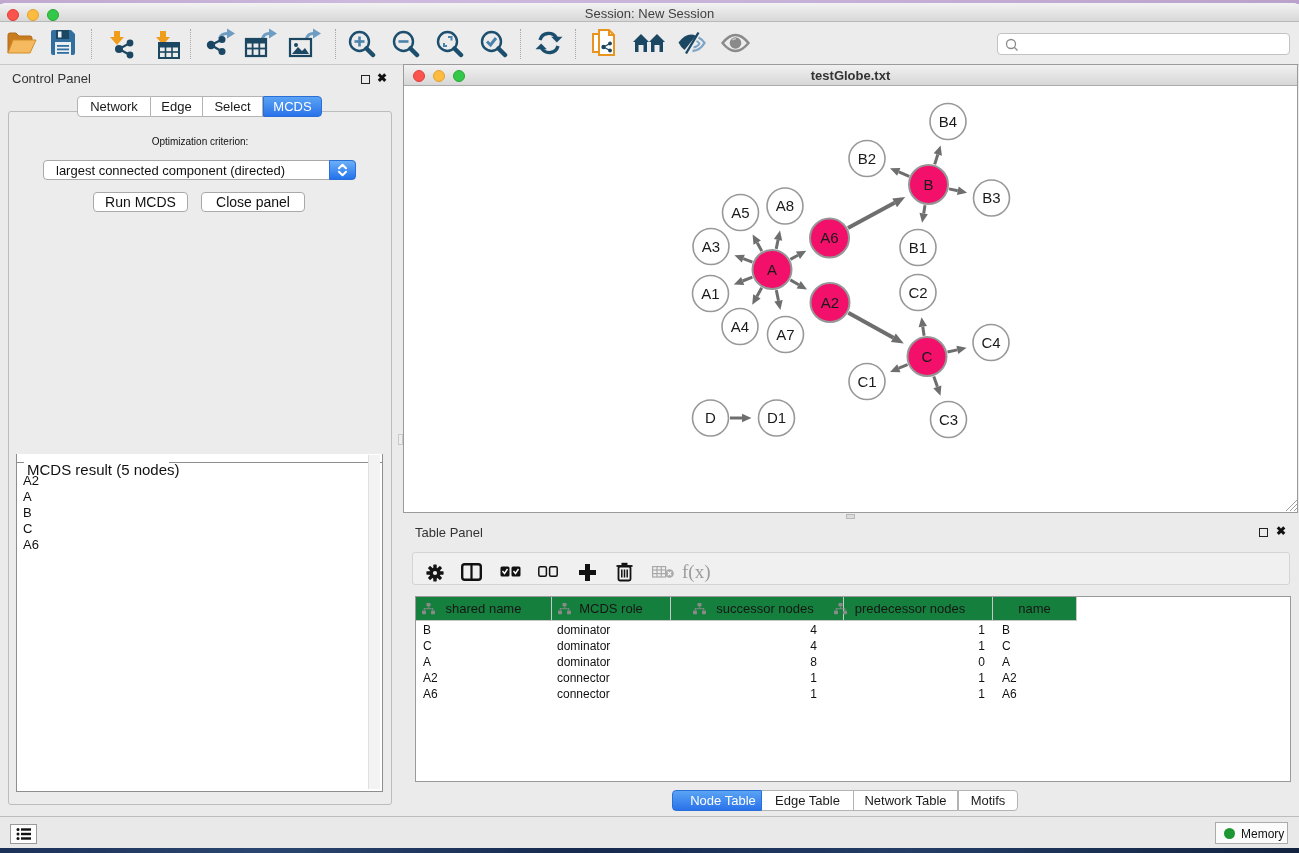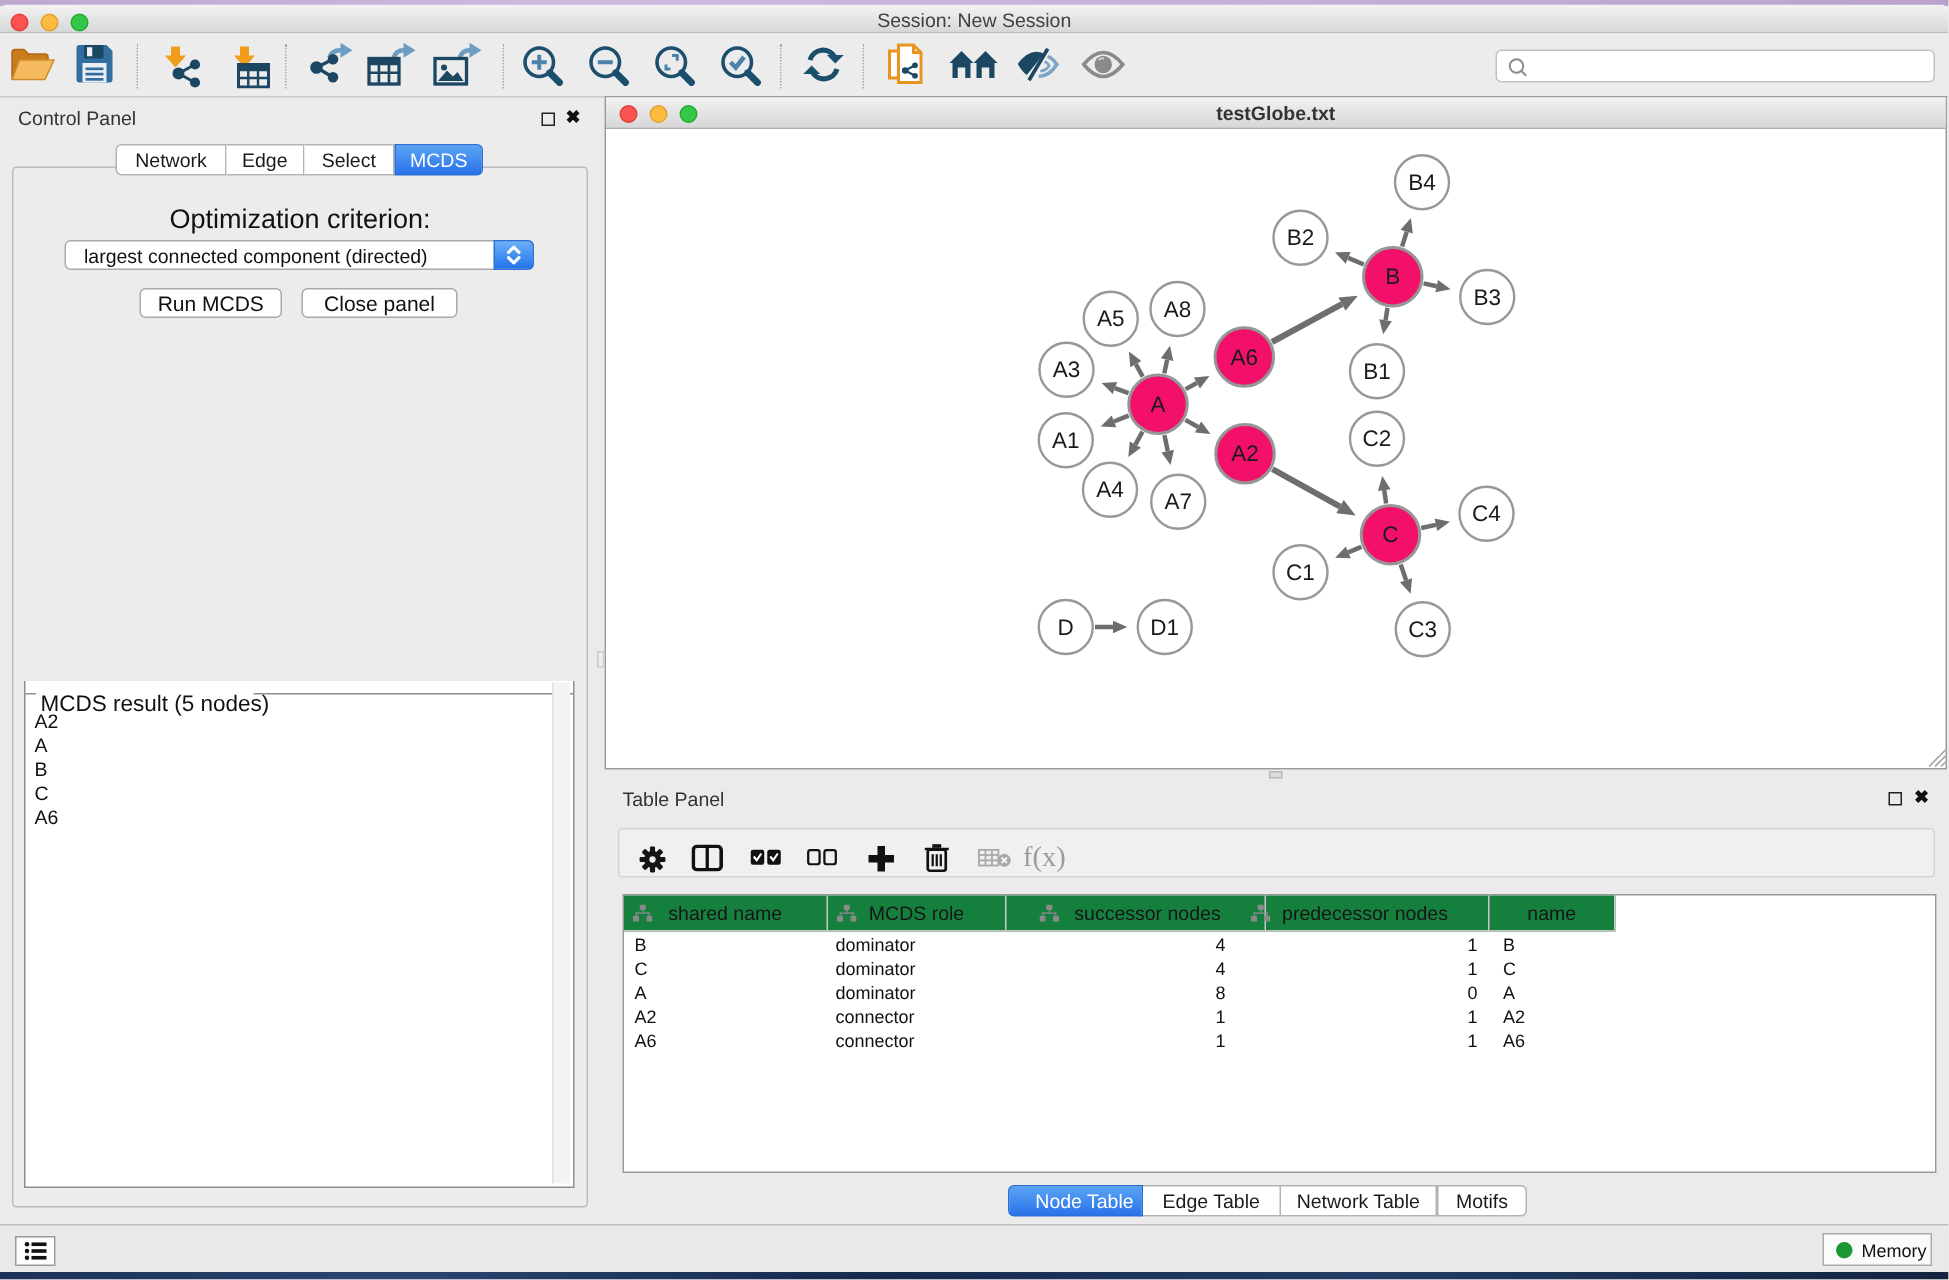--- a/index.html
+++ b/index.html
@@ -35,21 +35,21 @@
   #cp-title { left:12px; top:71px; font-size:13px; color:#333; }
   .winbtn-sq { left:361px; top:75px; width:9px; height:9px; border:1.5px solid #222; }
   .winbtn-x { left:377px; top:71px; font-size:12px; font-weight:bold; color:#111; }
   #cp-tabs { left:77px; top:96px; height:21px; }
   .tab { position:absolute; top:0; height:21px; background:#fff;
     border:1px solid #b3b3b3; color:#1a1a1a; font-size:13px; text-align:center;
     line-height:19px; }
   .tab.sel { background:linear-gradient(#5aa4f4,#2a72ea); color:#fff; border:1px solid #2a6fd8; }
   #cp-box { left:8px; top:111px; width:384px; height:694px; background:#ececec;
     border:1px solid #bcbcbc; border-radius:3px; }
-  #opt-label { left:0px; top:136px; width:400px; text-align:center; font-size:18px; color:#111; }
+  #opt-label { left:0px; top:136px; width:400px; text-align:center; font-size:10px; color:#111; }
   #combo { left:43px; top:160px; width:313px; height:20px; background:#fff;
     border:1px solid #a9a9a9; border-radius:4px; font-size:13px; color:#111;
     line-height:19px; padding-left:12px; }
   #combo .stepper { position:absolute; right:-1px; top:-1px; width:27px; height:20px;
     background:linear-gradient(#6cb0f8,#2272ec); border-radius:0 4px 4px 0;
     border:1px solid #2a6fd8; }
   .btn { position:absolute; height:20px; background:#fff; border:1px solid #a9a9a9;
     border-radius:4px; font-size:14px; color:#111; text-align:center; line-height:18px; }
   #groupbox { left:16px; top:454px; width:367px; height:338px; background:#fff;
     border:1px solid #8e8e8e; border-top:none; }

